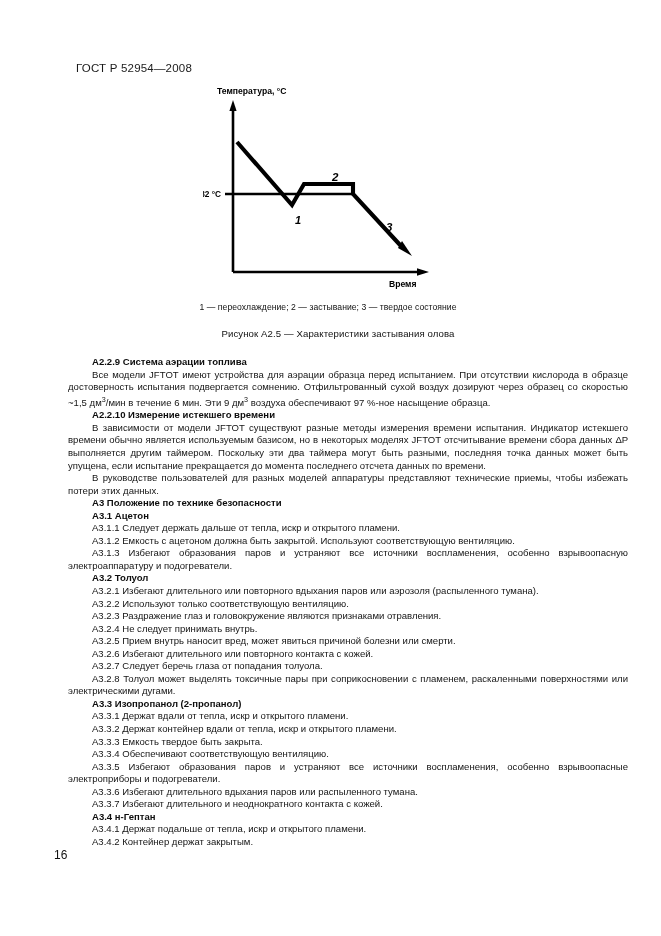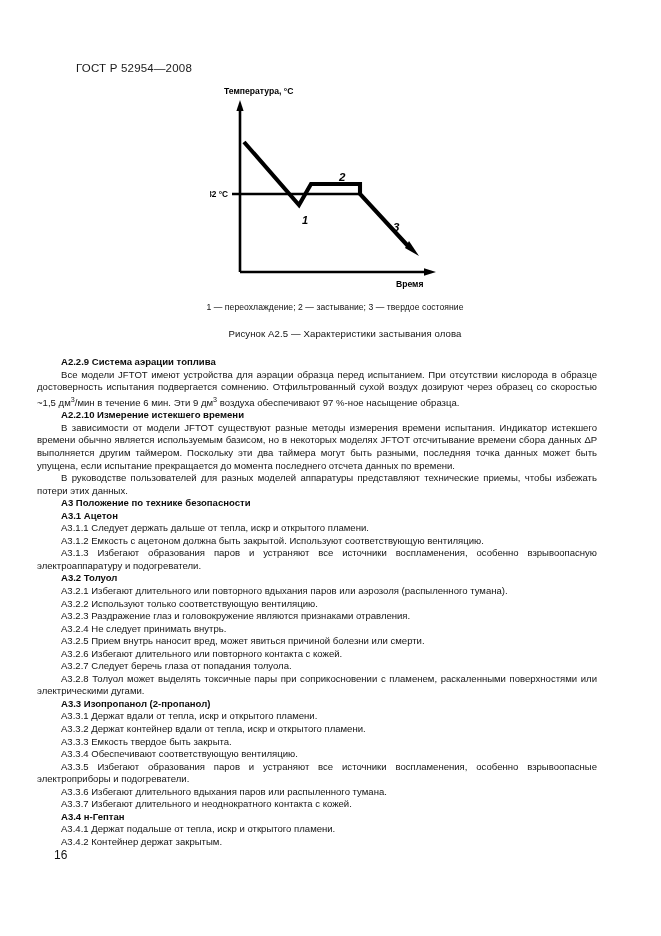--- a/index.html
+++ b/index.html
@@ -30,21 +30,21 @@
     top: 62px;
     font-size: 11.5px;
     font-weight: normal;
     letter-spacing: 0.2px;
     white-space: nowrap;
   }
 
   
   .figure {
     position: absolute;
-    left: 16px;
+    left: 9px;
     top: 84px;
     width: 550px;
     padding-left: 44px;
   }
   .figure-canvas {
     position: relative;
     margin: 0 auto;
     width: 250px;
     height: 212px;
   }
@@ -65,21 +65,21 @@
     text-align: center;
     font-size: 9.6px;
     color: #111;
     letter-spacing: 0.1px;
     margin-left: 20px;
   }
 
   
   .body-text {
     position: absolute;
-    left: 37px;
+    left: 68px;
     top: 356px;
     width: 560px;
   }
   p.para {
     margin: 0;
     font-size: 9.55px;
     line-height: 12.55px;
     text-align: justify;
     text-justify: inter-word;
     color: #141414;

